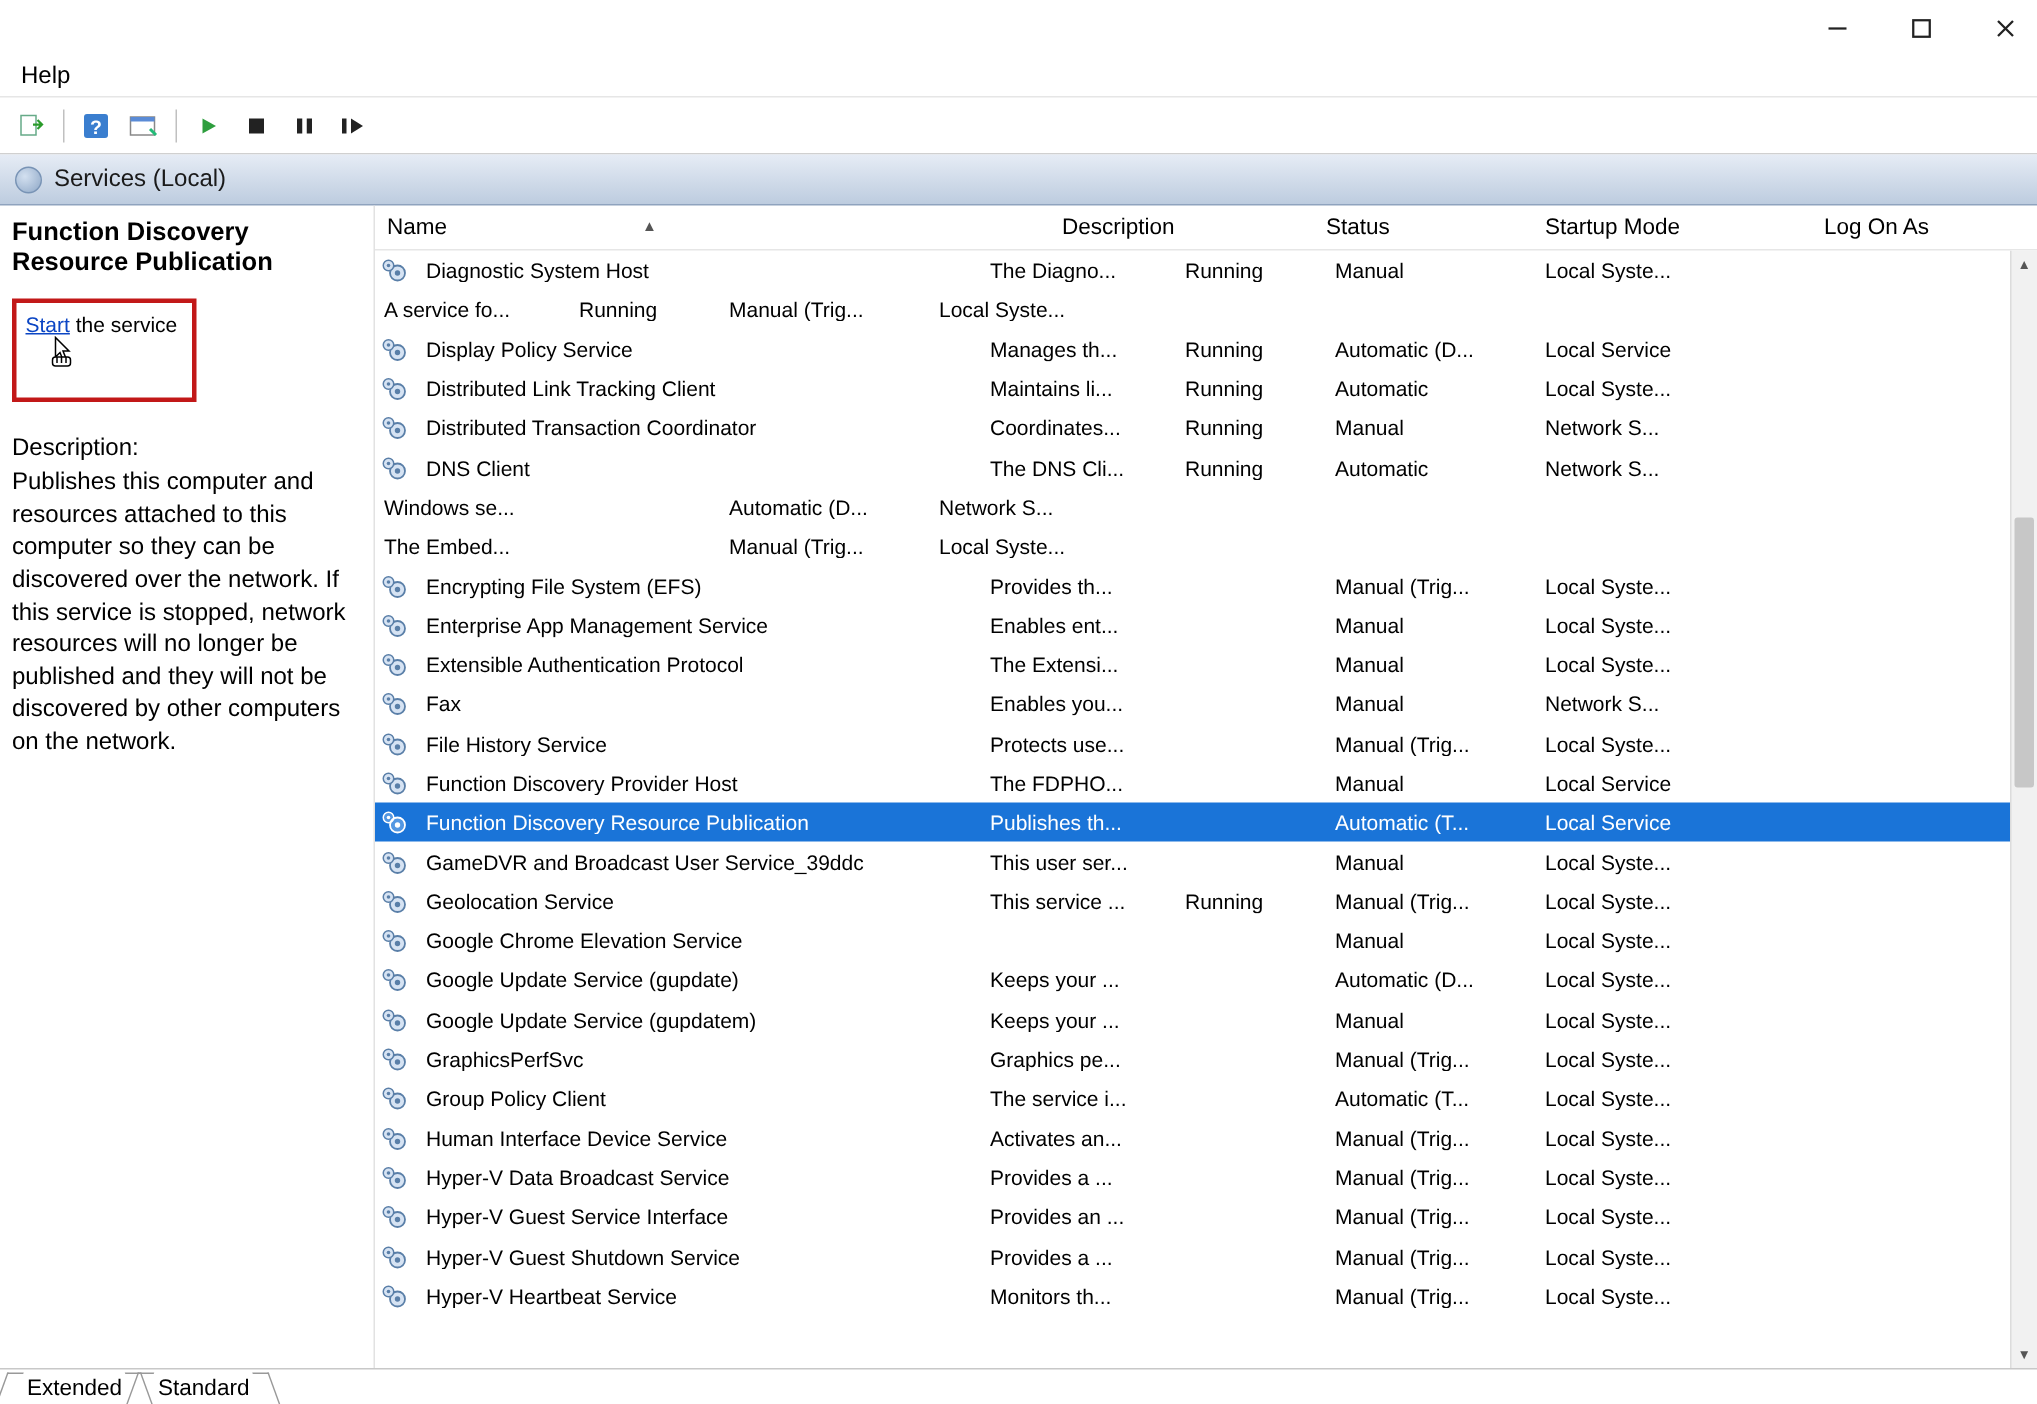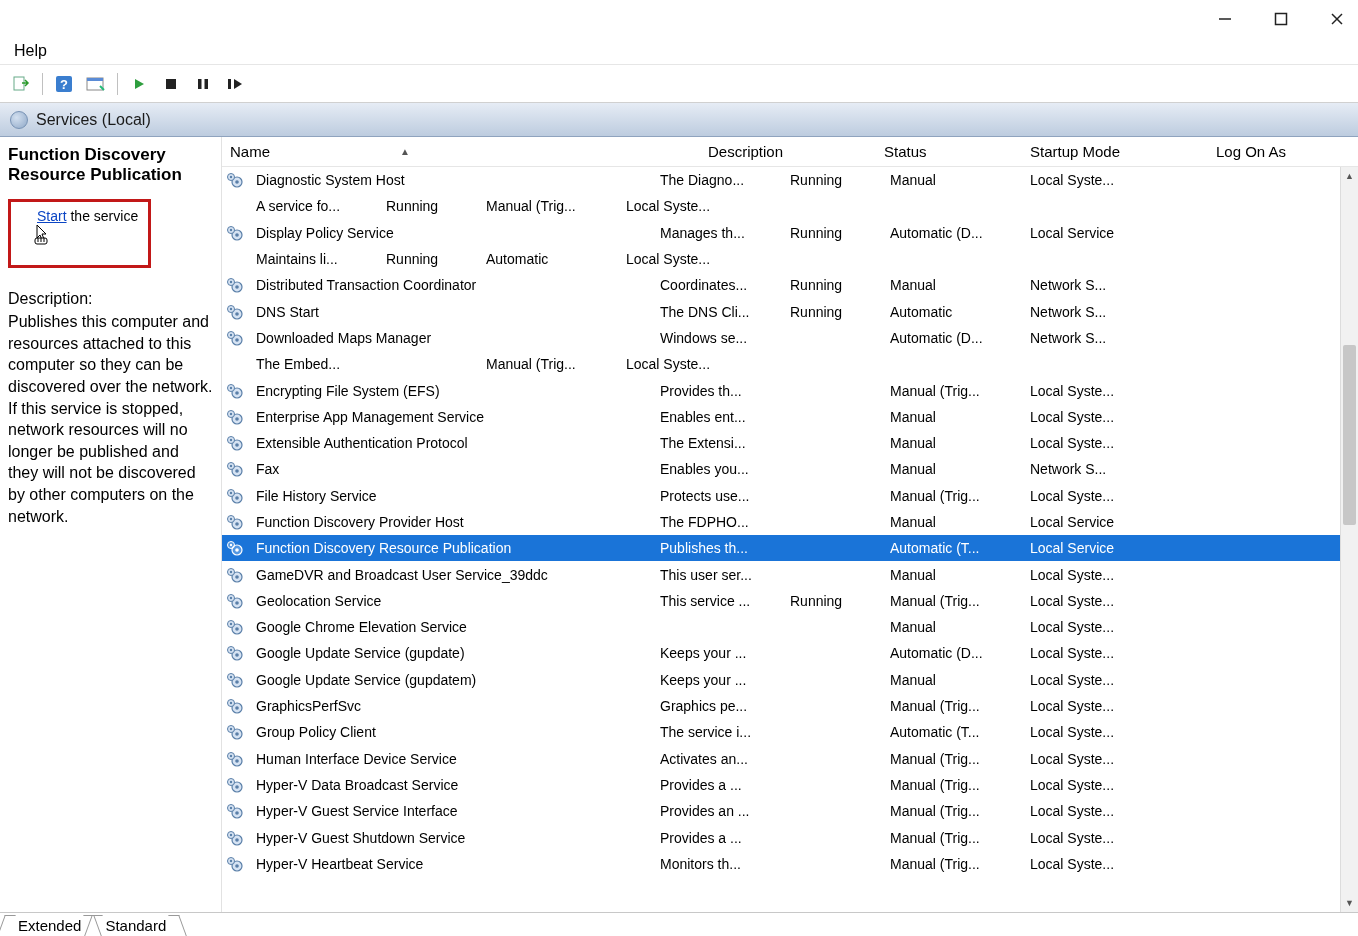--- a/index.html
+++ b/index.html
@@ -92,21 +92,20 @@
   border: 3px solid #c21818;
   padding: 6px 10px 18px 6px;
   display: inline-flex;
   flex-direction: column;
   align-items: flex-start;
   margin-bottom: 22px;
 }
 .start-box .link {
   color: #0b45c4;
   text-decoration: underline;
-  margin-left: 20px;
 }
 .start-box .cur {
   margin-left: 16px;
   font-size: 14px;
   line-height: 0.8;
 }
 .desc-lbl { font-size: 16px; margin-bottom: 3px; }
 .desc-txt { font-size: 16px; line-height: 1.35; }
 .rightpane {
   flex: 1;
@@ -122,21 +121,21 @@
   font-size: 15px;
   gap: 46px;
 }
 .hdr-row .col { padding: 4px 8px; }
 .hdr-row .sortcol { display: flex; align-items: center; gap: 130px; }
 .sort-arrow {
   font-size: 10px;
   color: #555;
 }
 .col-name { width: 404px; padding-left: 8px !important; }
-.col-desc { width: 130px; margin-left: 28px; }
+.col-desc { width: 130px; }
 .col-status { width: 100px; }
 .col-start { width: 140px; }
 .col-log { width: 150px; }
 .listarea {
   flex: 1;
   overflow: hidden;
   position: relative;
 }
 .rows {
   position: absolute;
@@ -360,20 +359,31 @@
   </svg>
               </span>
        <span class="cell" style="flex:1">Display Policy Service</span>
      </div>
      <div class="cell col-desc">Manages th...</div>
      <div class="cell col-status">Running</div>
      <div class="cell col-start">Automatic (D...</div>
      <div class="cell col-log">Local Service</div>
           </div>
           <div class="row">
+            <div class="namec">
+       <span class="gear">
+                <svg width="18" height="18" viewBox="0 0 18 18">
+    <circle cx="11" cy="11" r="5" fill="#d6e3f3" stroke="#5a7fa8" stroke-width="1.2"></circle>
+    <circle cx="11" cy="11" r="1.8" fill="#5a7fa8"></circle>
+    <circle cx="5" cy="6" r="3.5" fill="#d6e3f3" stroke="#5a7fa8" stroke-width="1"></circle>
+    <circle cx="5" cy="6" r="1.2" fill="#5a7fa8"></circle>
+  </svg>
+              </span>
+       <span class="cell" style="flex:1">Distributed Link Tracking Client</span>
+     </div>
      <div class="cell col-desc">Maintains li...</div>
      <div class="cell col-status">Running</div>
      <div class="cell col-start">Automatic</div>
      <div class="cell col-log">Local Syste...</div>
           </div>
           <div class="row">
             <div class="namec">
        <span class="gear">
                 <svg width="18" height="18" viewBox="0 0 18 18">
     <circle cx="11" cy="11" r="5" fill="#d6e3f3" stroke="#5a7fa8" stroke-width="1.2"></circle>
@@ -392,39 +402,28 @@
           <div class="row">
             <div class="namec">
        <span class="gear">
                 <svg width="18" height="18" viewBox="0 0 18 18">
     <circle cx="11" cy="11" r="5" fill="#d6e3f3" stroke="#5a7fa8" stroke-width="1.2"></circle>
     <circle cx="11" cy="11" r="1.8" fill="#5a7fa8"></circle>
     <circle cx="5" cy="6" r="3.5" fill="#d6e3f3" stroke="#5a7fa8" stroke-width="1"></circle>
     <circle cx="5" cy="6" r="1.2" fill="#5a7fa8"></circle>
   </svg>
               </span>
-       <span class="cell" style="flex:1">DNS Start</span>
+       <span class="cell" style="flex:1">DNS Client</span>
      </div>
      <div class="cell col-desc">The DNS Cli...</div>
      <div class="cell col-status">Running</div>
      <div class="cell col-start">Automatic</div>
      <div class="cell col-log">Network S...</div>
           </div>
           <div class="row">
-            <div class="namec">
-       <span class="gear">
-                <svg width="18" height="18" viewBox="0 0 18 18">
-    <circle cx="11" cy="11" r="5" fill="#d6e3f3" stroke="#5a7fa8" stroke-width="1.2"></circle>
-    <circle cx="11" cy="11" r="1.8" fill="#5a7fa8"></circle>
-    <circle cx="5" cy="6" r="3.5" fill="#d6e3f3" stroke="#5a7fa8" stroke-width="1"></circle>
-    <circle cx="5" cy="6" r="1.2" fill="#5a7fa8"></circle>
-  </svg>
-              </span>
-       <span class="cell" style="flex:1">Downloaded Maps Manager</span>
-     </div>
      <div class="cell col-desc">Windows se...</div>
      <div class="cell col-status"></div>
      <div class="cell col-start">Automatic (D...</div>
      <div class="cell col-log">Network S...</div>
           </div>
           <div class="row">
      <div class="cell col-desc">The Embed...</div>
      <div class="cell col-status"></div>
      <div class="cell col-start">Manual (Trig...</div>
      <div class="cell col-log">Local Syste...</div>

